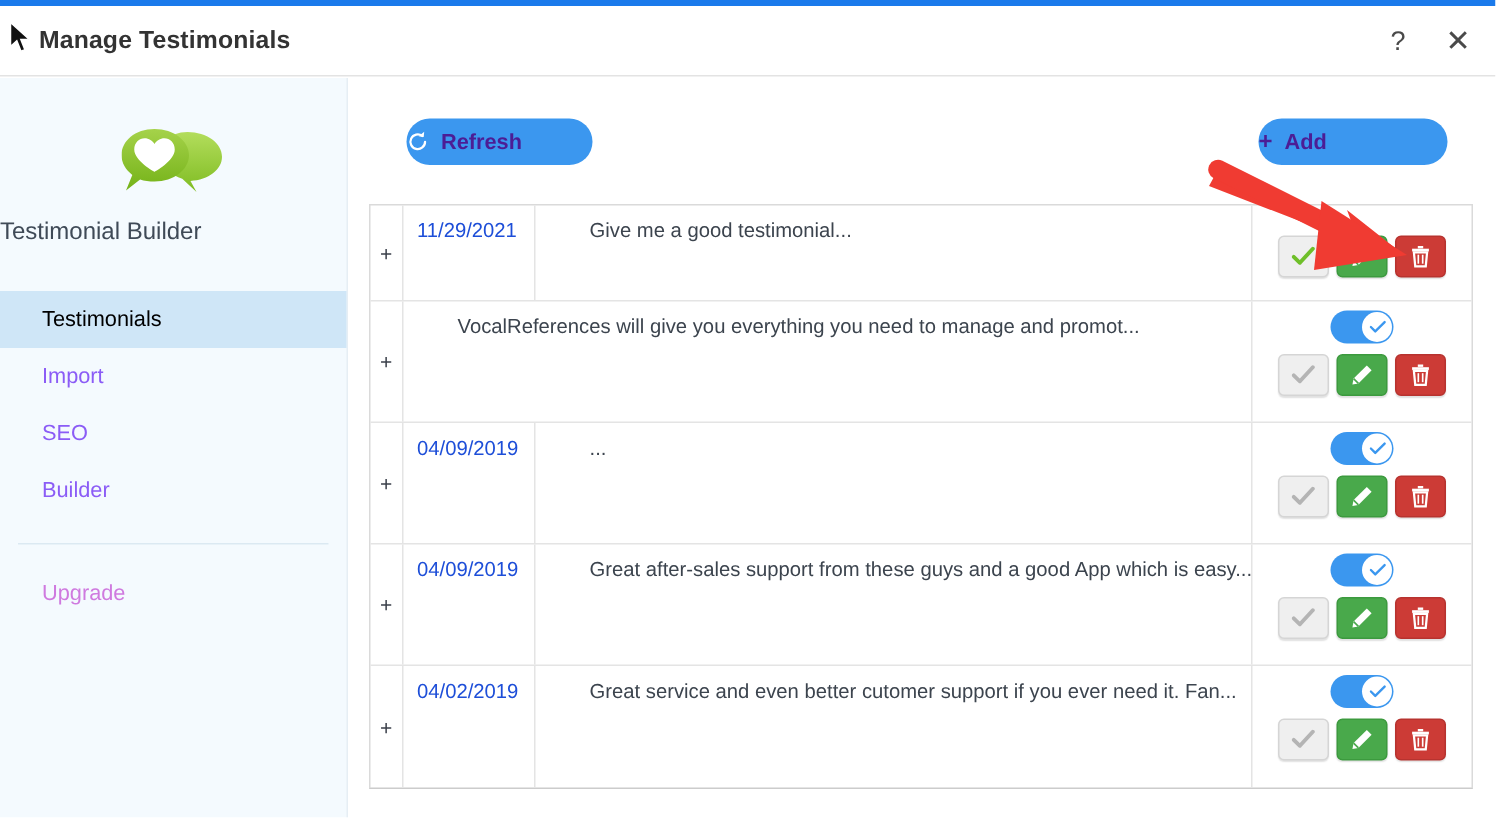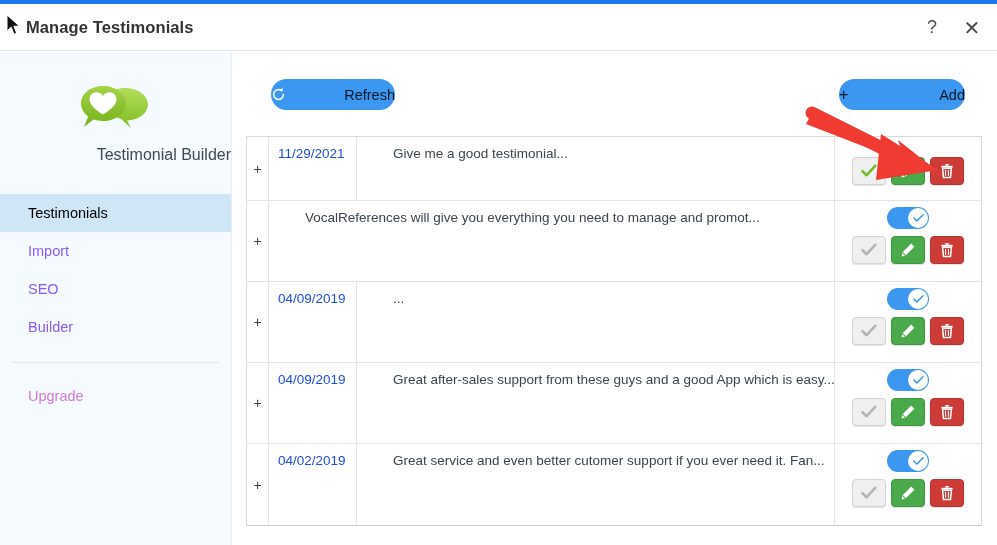--- a/index.html
+++ b/index.html
@@ -48,21 +48,21 @@
   
   .sidebar {
     position: absolute; top: 52px; left: 0; width: 232px; height: 493px;
     background: #f4fafe;
     border-right: 1px solid #e6eef4;
   }
   .logo-wrap {
     margin-top: 30px; display: flex; justify-content: center;
   }
   .brand-name {
-    margin-top: 14px; text-align: right;
+    margin-top: 14px; text-align: left;
     font-size: 16px; color: #3f4a57;
   }
   .nav { margin-top: 30px; }
   .nav-item {
     height: 38px; display: flex; align-items: center;
     padding-left: 28px; font-size: 14.5px; color: #43484e;
     cursor: pointer; text-decoration: none;
   }
   .nav-item.active {
     background: #cfe6f7; color: #000000;
@@ -78,26 +78,27 @@
   
   .content {
     position: absolute; top: 52px; left: 232px;
     width: 765px; height: 493px; background: #ffffff;
   }
   .toolbar {
     position: relative; height: 65px;
   }
   .btn-pill {
     position: absolute;
-    background: #3b97ef; color: #0f172a;
+    background: #3b97ef; color: #4c1d95;
     border: none; border-radius: 16px;
     font-size: 14.5px; font-family: "Liberation Sans", sans-serif;
     cursor: pointer;
-    display: flex; align-items: center; justify-content: space-between;
+    display: flex; align-items: center; justify-content: flex-start;
     gap: 8px;
+    font-weight: bold;
   }
   .btn-refresh { left: 39px; top: 27px; width: 124px; height: 31px; }
   .btn-add     { right: 32px; top: 27px; width: 126px; height: 31px; }
   .btn-add .plus { font-size: 16px; line-height: 1; }
 
   
   .table {
     position: absolute; left: 14px; top: 84px;
     width: 736px;
     border: 1px solid #dadada;

